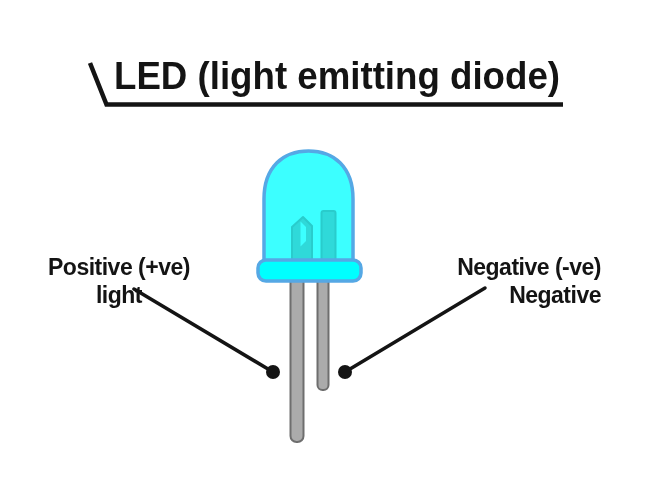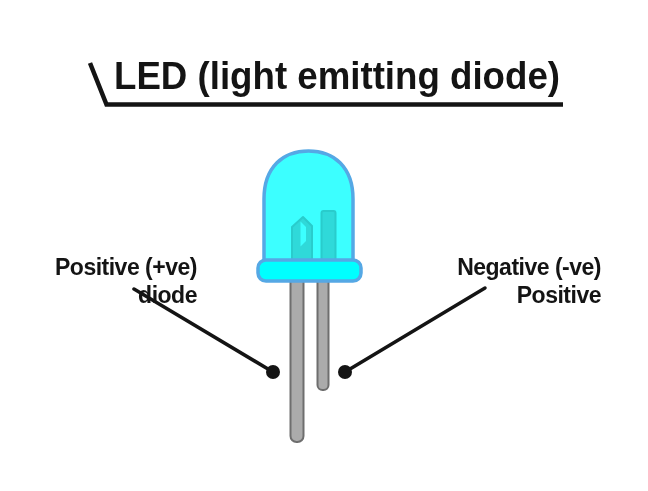--- a/index.html
+++ b/index.html
@@ -15,21 +15,21 @@
   .callout {
     position: absolute;
     top: 253px;
     font-size: 23px;
     font-weight: bold;
     line-height: 28px;
     color: #141414;
     letter-spacing: -0.5px;
     white-space: nowrap;
   }
-  .callout-left  { left: 55px;  text-align: right; }
+  .callout-left  { left: 48px;  text-align: center; }
   .callout-right { right: 47px; text-align: right; }
   .svg-title {
     font-family: "Liberation Sans", sans-serif;
     font-weight: bold;
   }
 </style>
 </head>
 <body>
 
 <div class="stage">
@@ -56,21 +56,21 @@
 
     <line x1="134" y1="289" x2="273" y2="372" stroke-width="3.5" stroke-linecap="round" stroke="#141414"></line>
     <line x1="485" y1="288" x2="345" y2="372" stroke-width="3.5" stroke-linecap="round" stroke="#141414"></line>
 
     <circle cx="273" cy="372" r="7" fill="#141414"></circle>
     <circle cx="345" cy="372" r="7" fill="#141414"></circle>
   </svg>
 
   <div class="callout callout-left">
     <div>Positive (+ve)</div>
-    <div>diode</div>
+    <div>light</div>
   </div>
 
   <div class="callout callout-right">
     <div>Negative (-ve)</div>
-    <div>Positive</div>
+    <div>Negative</div>
   </div>
 
 </div>
 
 </body></html>

